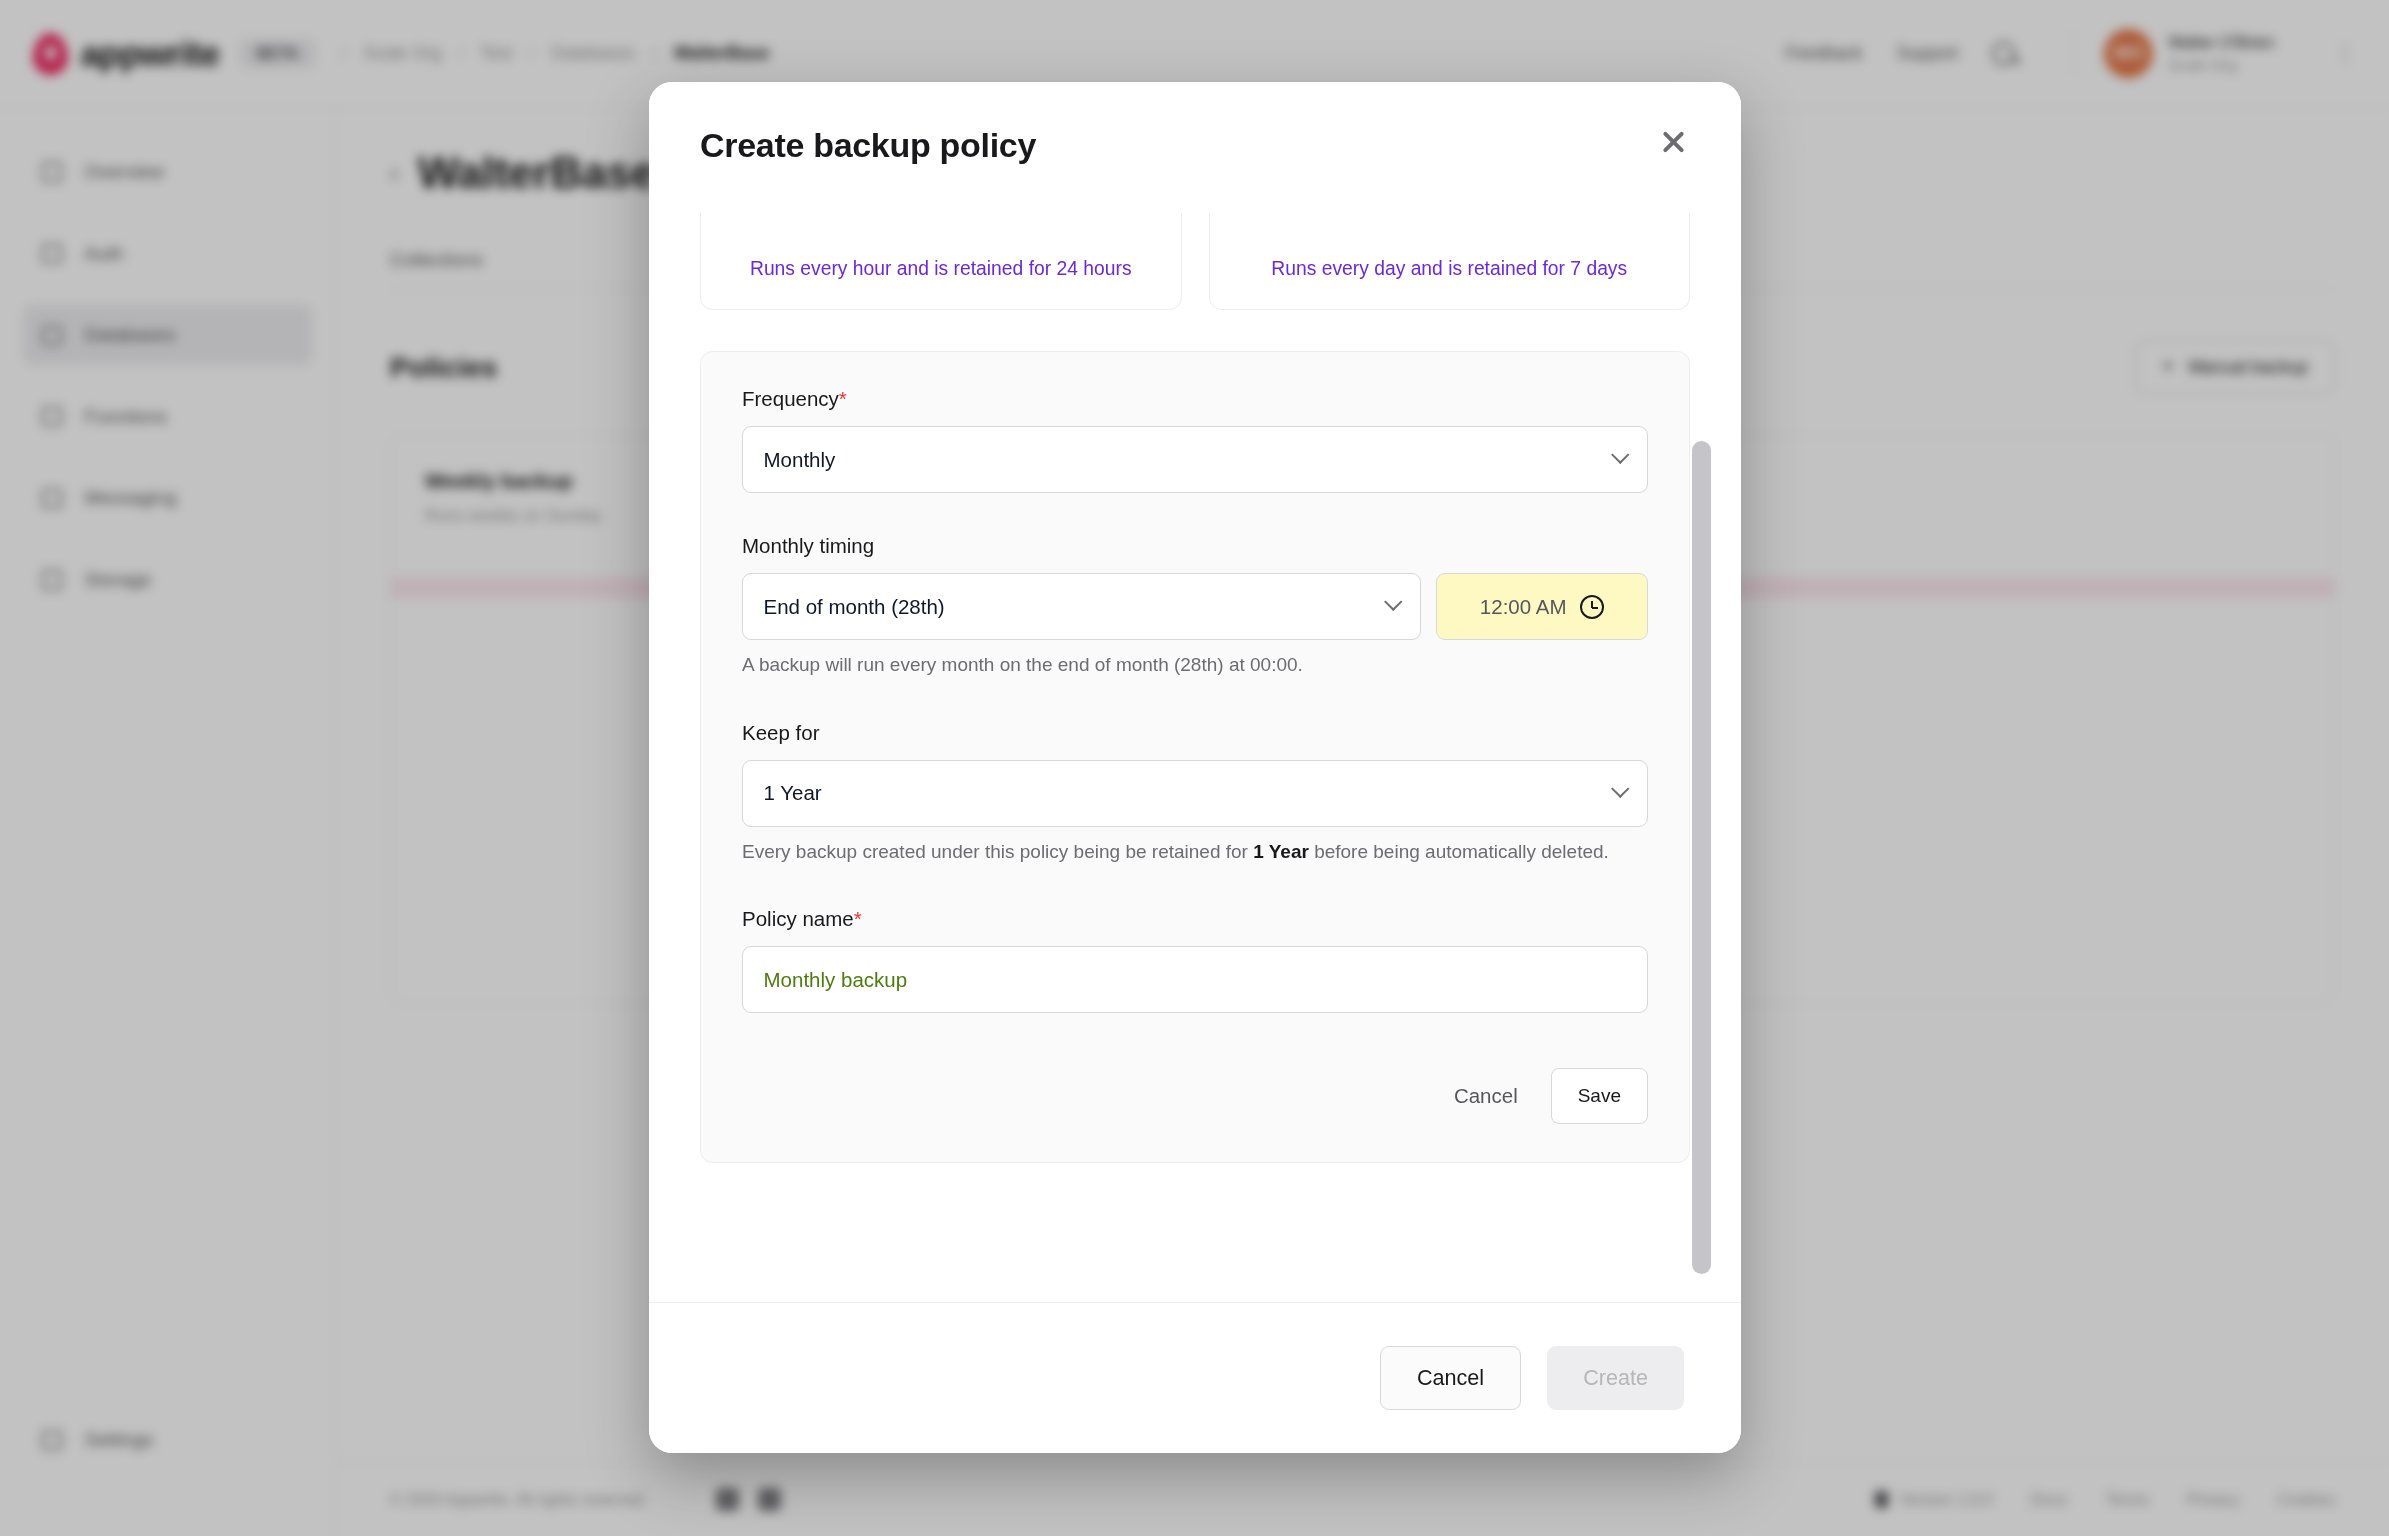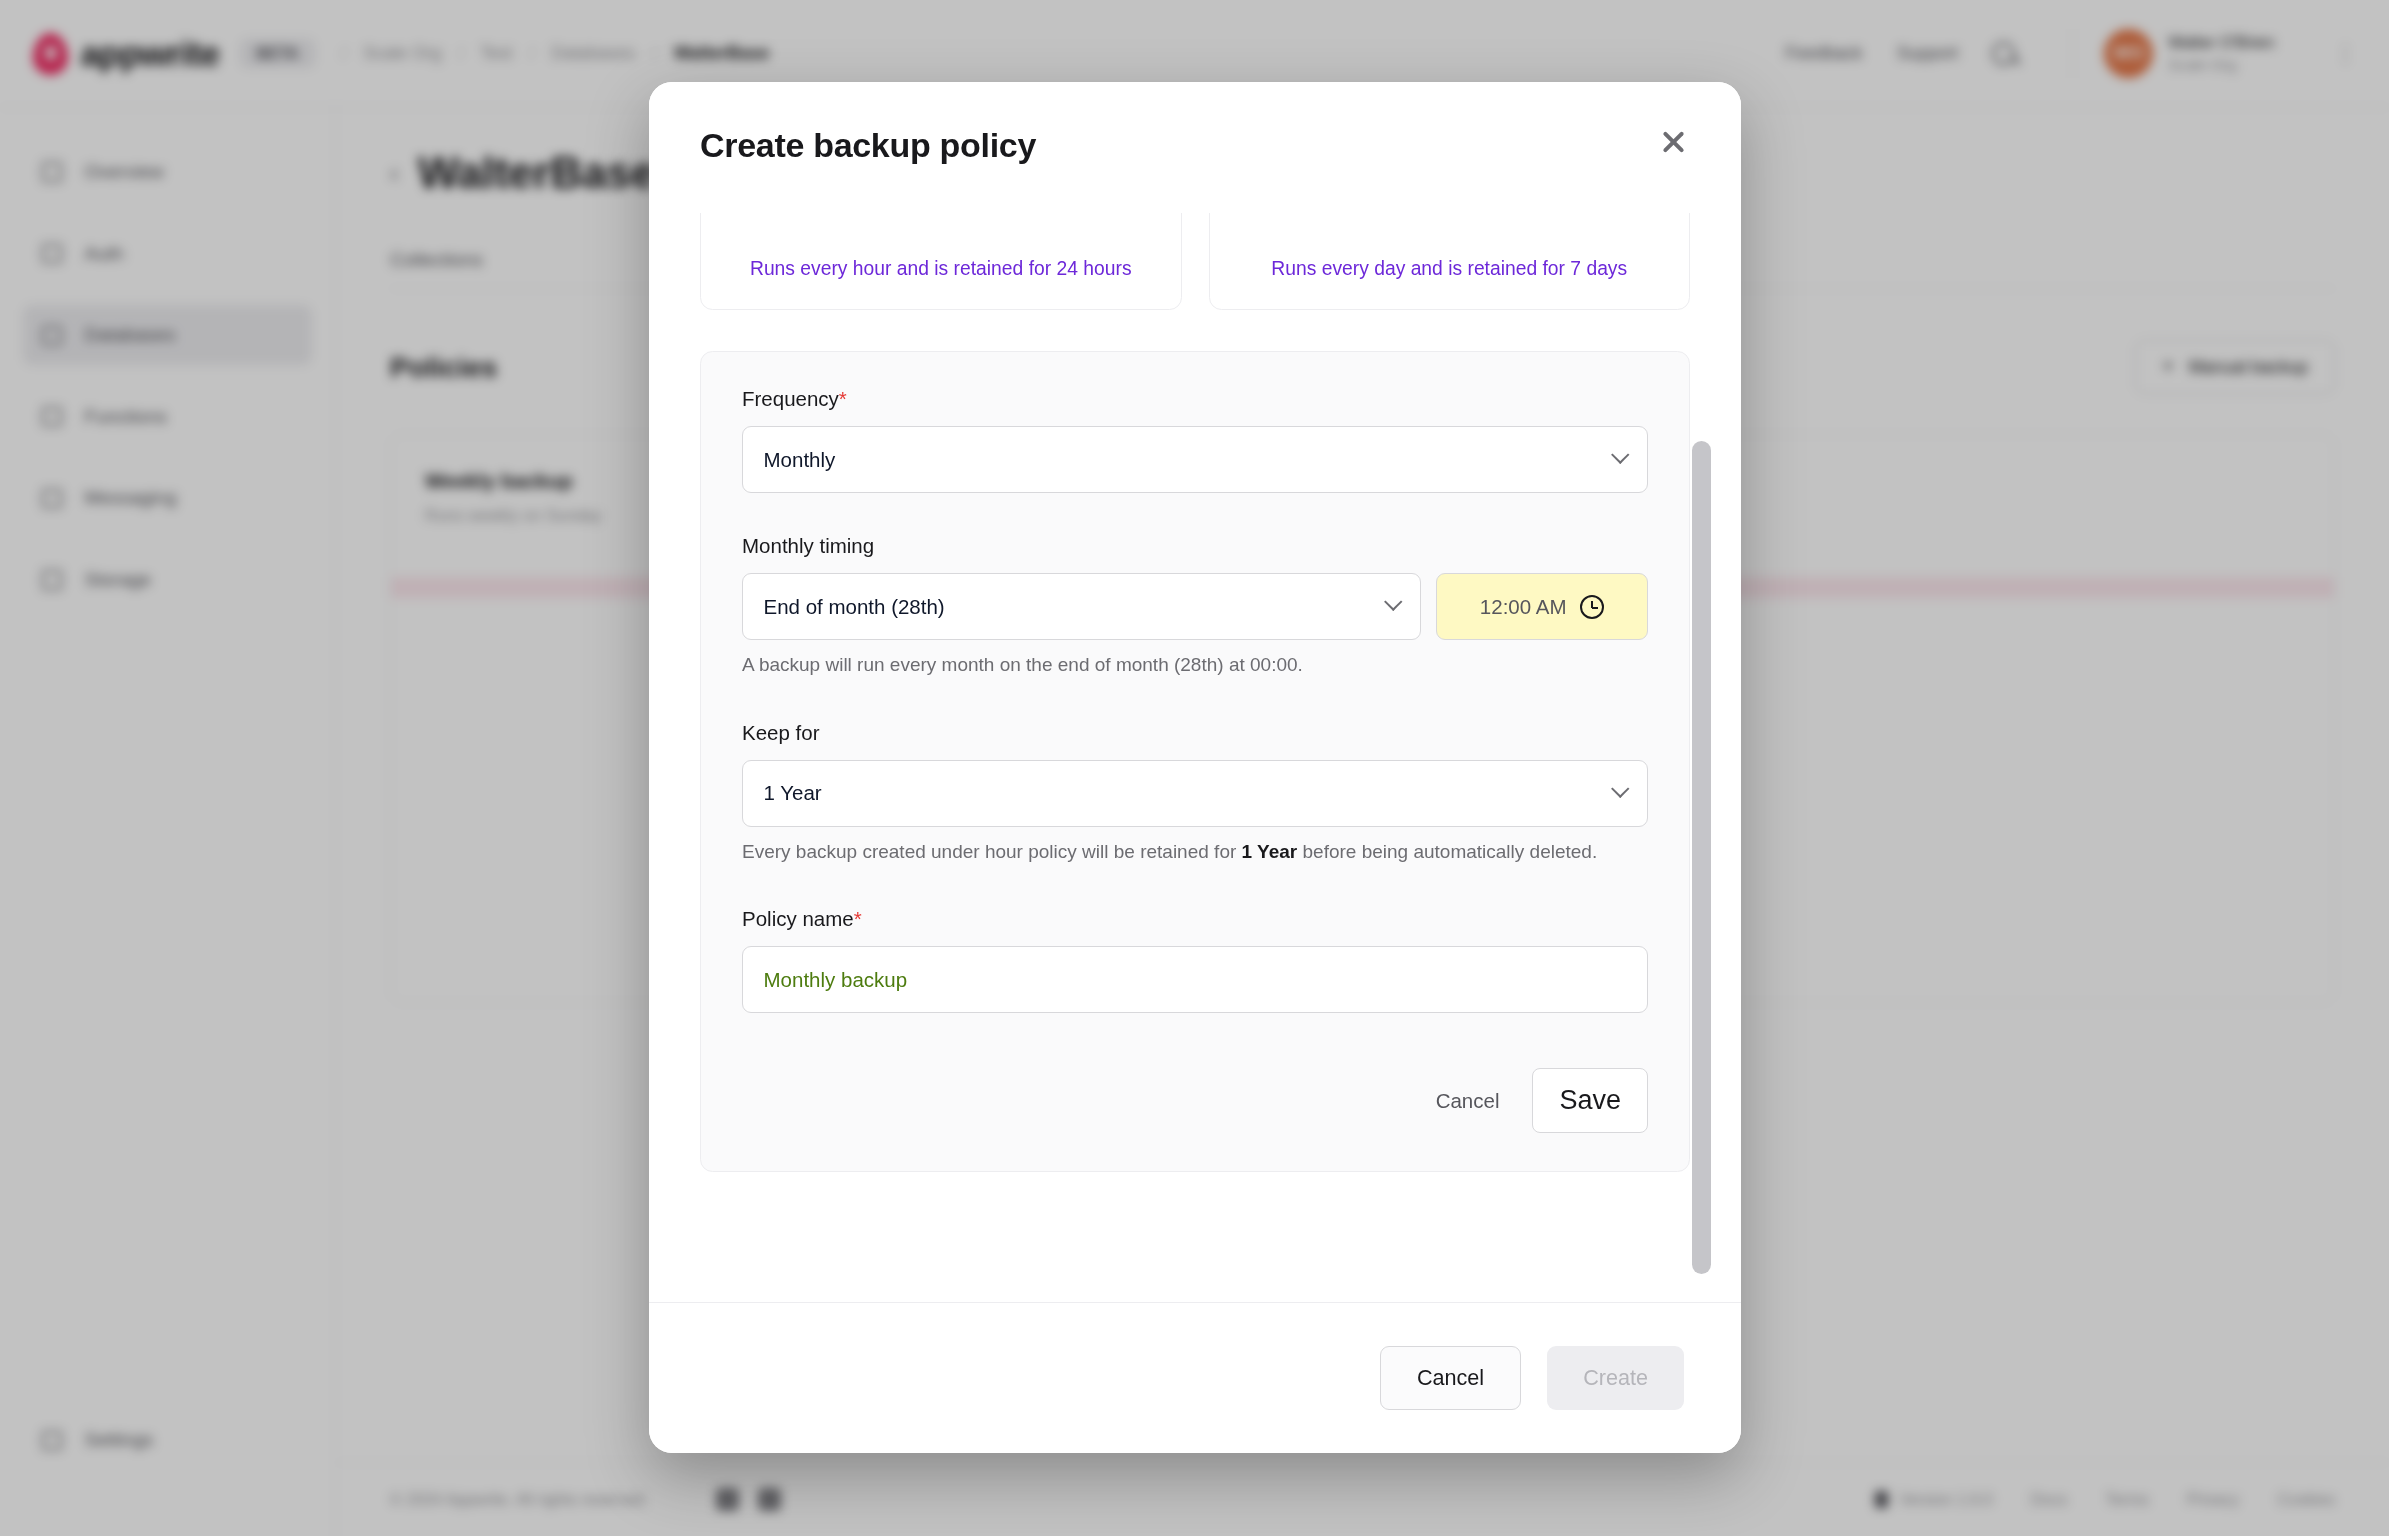--- a/index.html
+++ b/index.html
@@ -197,21 +197,21 @@
     height:67px; background:#fff; border:1.1px solid #d8d8db; border-radius:9px;
     display:flex; align-items:center; padding:0 20.5px;
     font-size:20.5px; color:#4d7c0f;
   }
   .inner-actions{ display:flex; justify-content:flex-end; align-items:center; gap:12.5px; margin-top:55px; }
   .btn-ghost{
     font-size:20.5px; color:#56565c; padding:16px 20.5px; border-radius:8px;
     background:transparent; border:none; cursor:pointer;
   }
   .btn-save{
-    font-size:27px; color:#19191c; padding:16px 26px; border-radius:8px;
+    font-size:19px; color:#19191c; padding:16px 26px; border-radius:8px;
     background:#fff; border:1.1px solid #d8d8db; cursor:pointer;
   }
 
   
   .vscroll{
     position:absolute; right:30px; top:228px; width:19.3px; height:833px;
     background:#c5c5c9; border-radius:11.4px; z-index:4;
   }
 
   .modal-foot{
@@ -392,21 +392,21 @@
         </div>
         <div class="hint">A backup will run every month on the end of month (28th) at 00:00.</div>
 
         <div class="gap-lg"></div>
 
         <label class="f-label">Keep for</label>
         <div class="select">
           <span class="select-val">1 Year</span>
           <span class="chev"></span>
         </div>
-        <div class="hint"><span>Every backup created under hour policy will be retained for </span><b>1 Year</b><span> before being automatically deleted.</span></div>
+        <div class="hint"><span>Every backup created under this policy being be retained for </span><b>1 Year</b><span> before being automatically deleted.</span></div>
 
         <div class="gap-lg"></div>
 
         <label class="f-label">
           <span>Policy name</span><span class="req">*</span>
         </label>
         <div class="text-input">Monthly backup</div>
 
         <div class="inner-actions">
           <button class="btn-ghost">Cancel</button>

